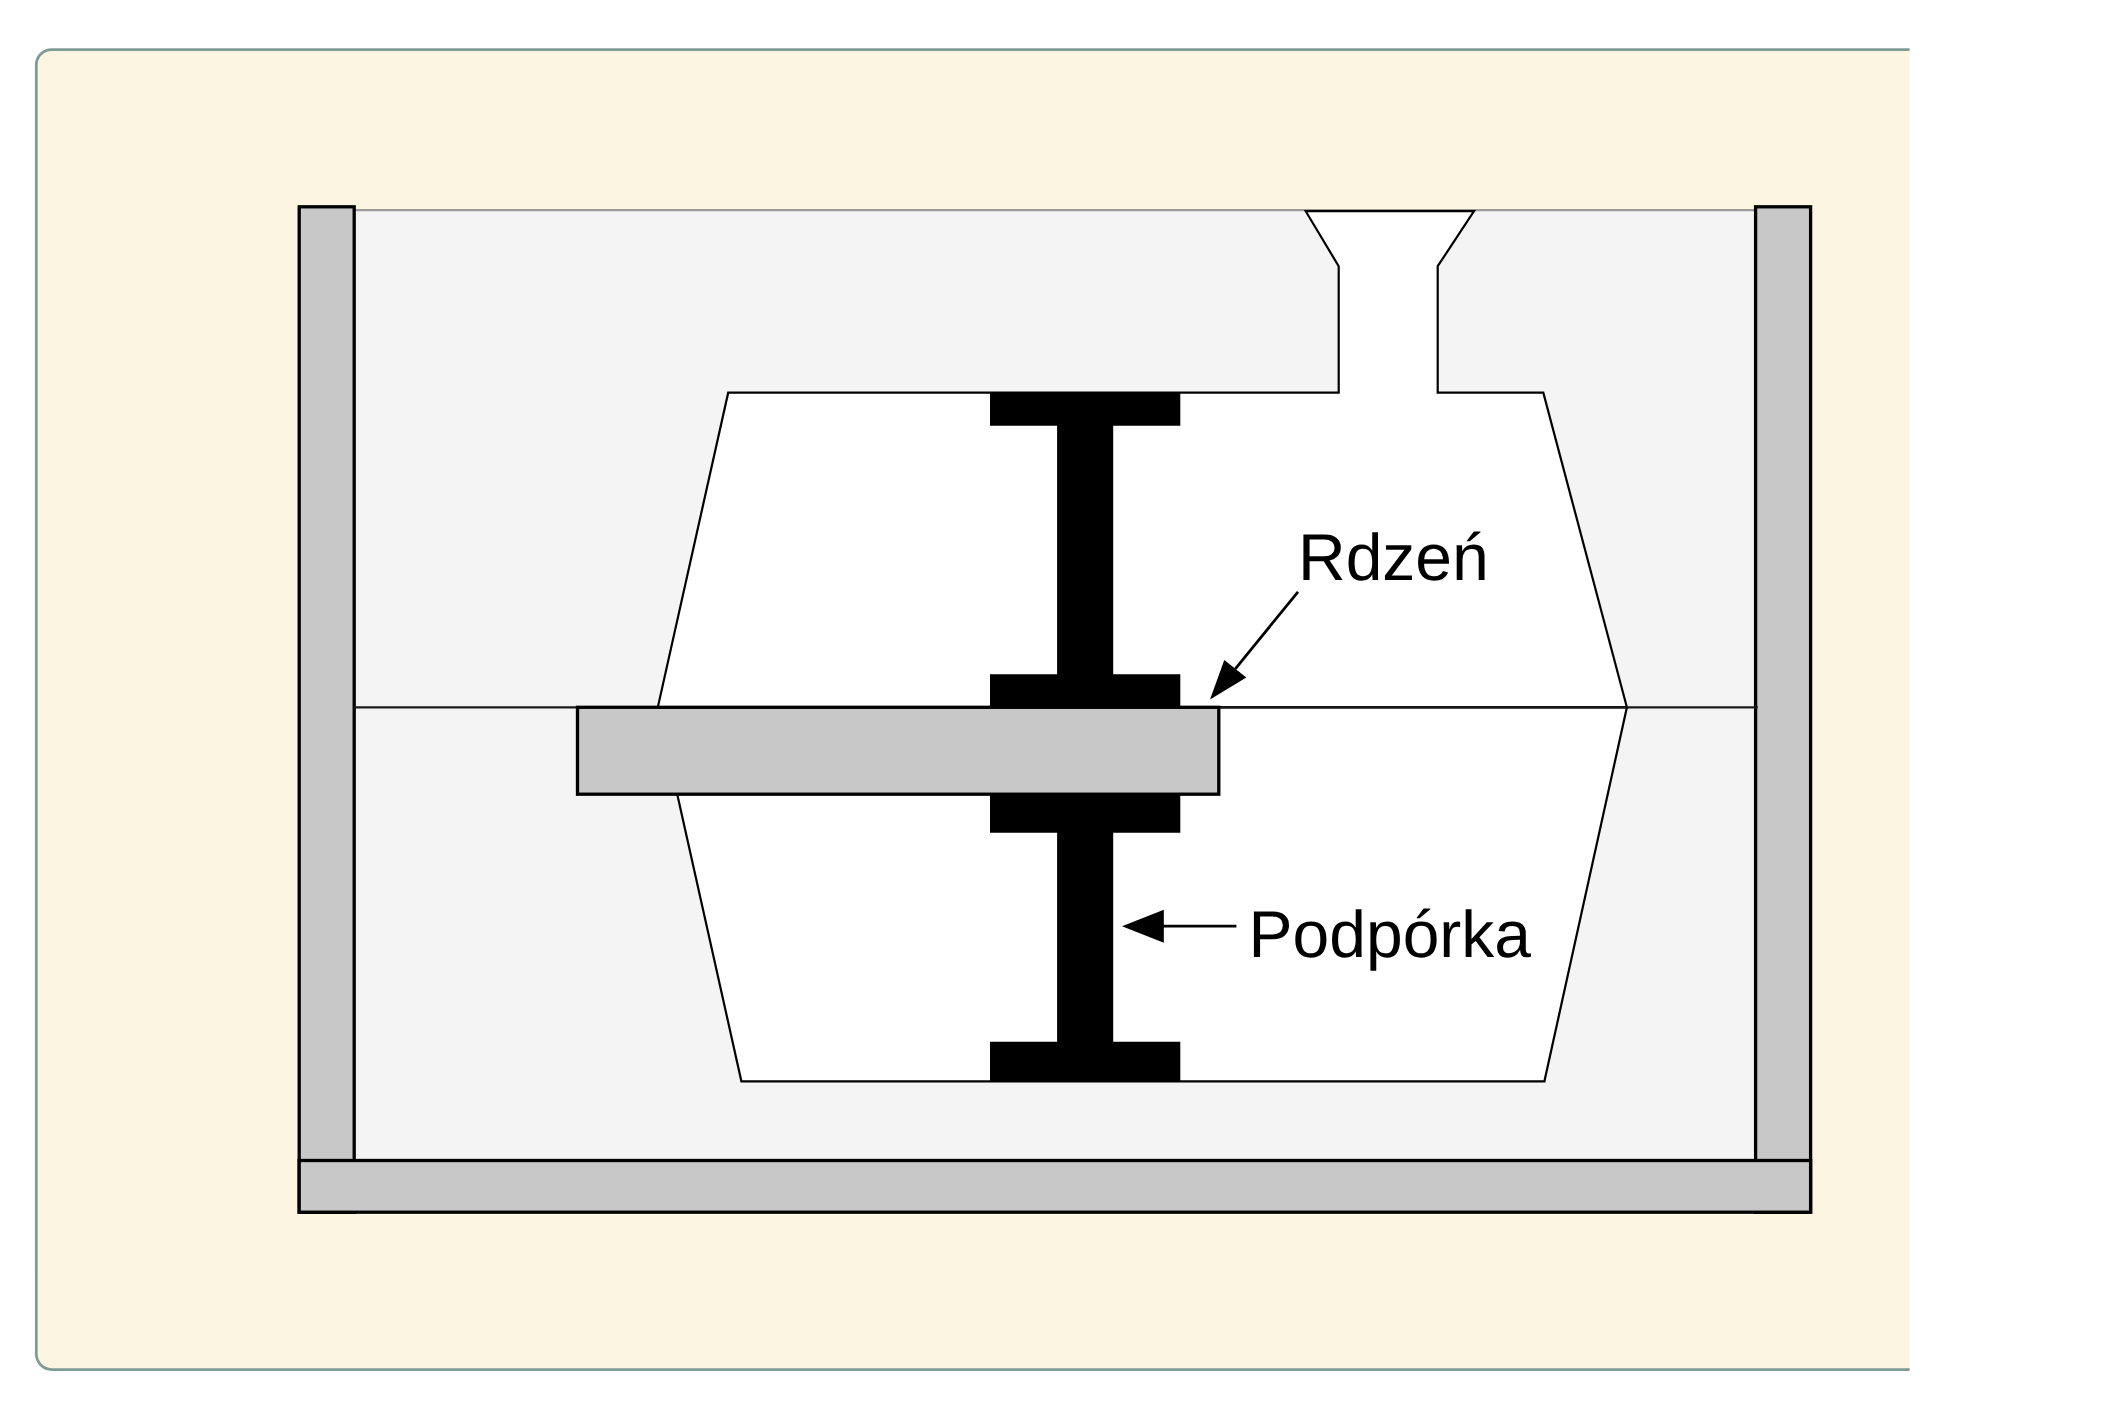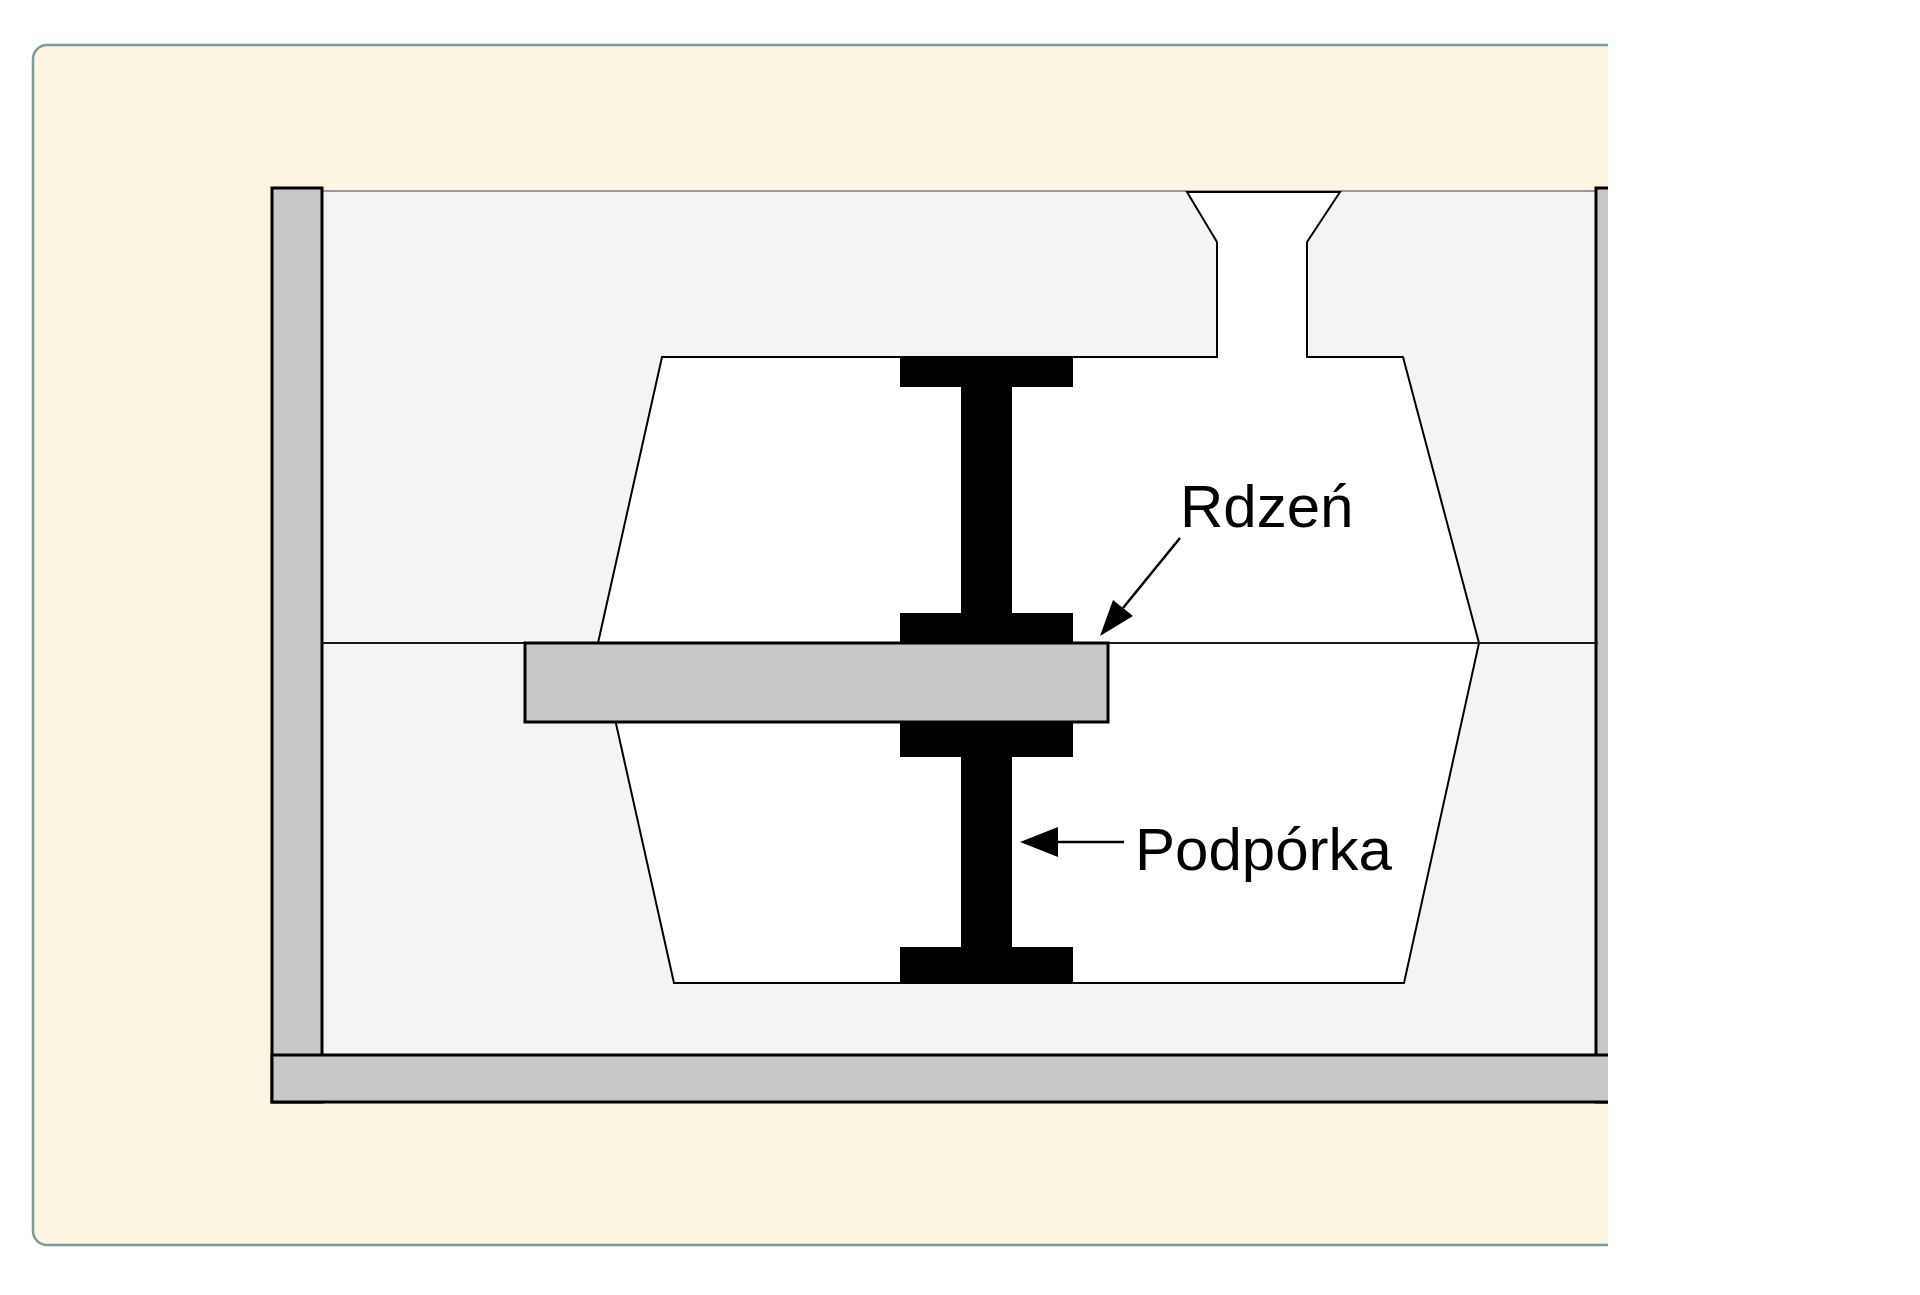--- a/index.html
+++ b/index.html
@@ -1,16 +1,16 @@
 <!DOCTYPE html>
 <html><head>
 <meta charset="utf-8">
 <style>
   html,body{margin:0;padding:0;background:#ffffff;}
-  .page{position:relative;width:1608px;height:1295px;background:#ffffff;overflow:hidden;
+  .page{position:relative;width:1736px;height:1295px;background:#ffffff;overflow:hidden;
         font-family:"Liberation Sans",sans-serif;}
   svg{position:absolute;left:0;top:0;}
   .thin-outline{stroke:#000000;stroke-width:2;}
   .thick-outline{stroke:#000000;stroke-width:3;}
   .no-stroke{stroke:none;}
   .sand-top{stroke:#9a9a9a;stroke-width:2;}
   .parting{stroke:#1a1a1a;stroke-width:2;}
   .arrow-line{stroke:#000000;stroke-width:2.5;}
   .label-text{font-family:"Liberation Sans",sans-serif;font-size:60px;fill:#000000;}
 </style>

